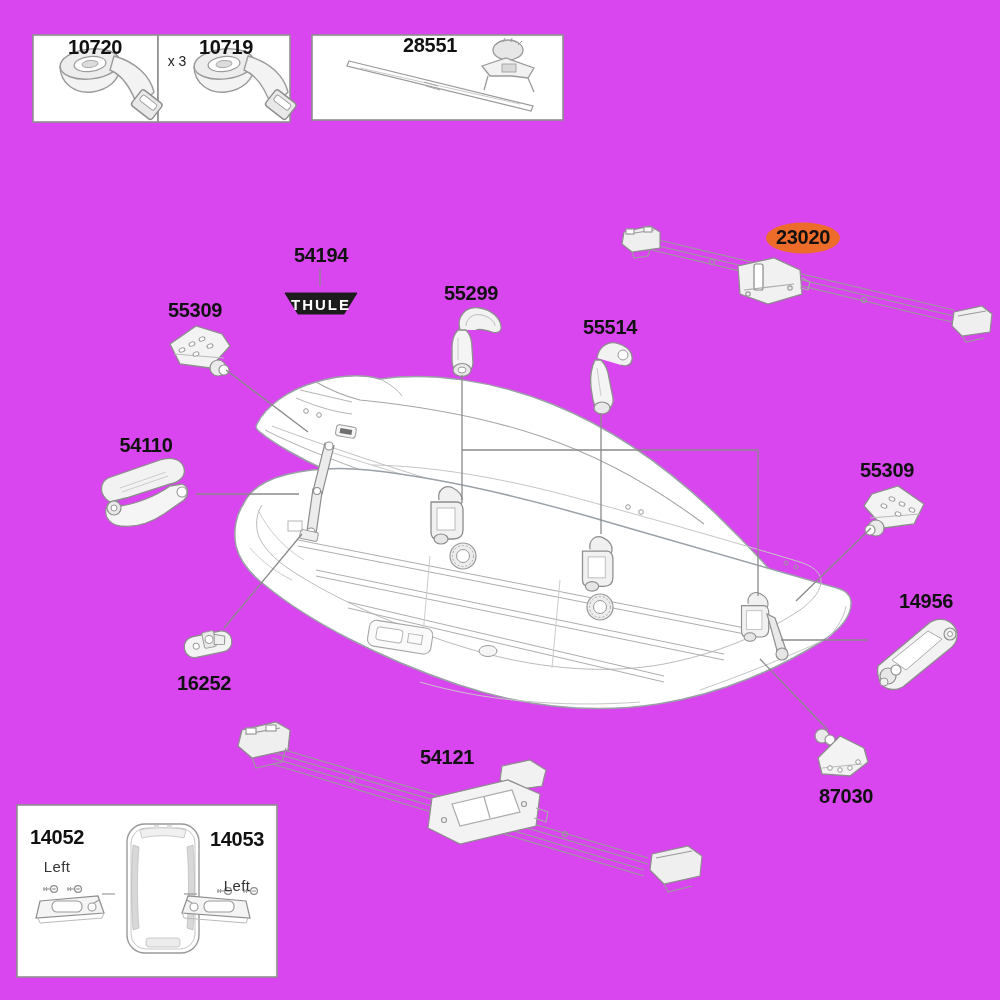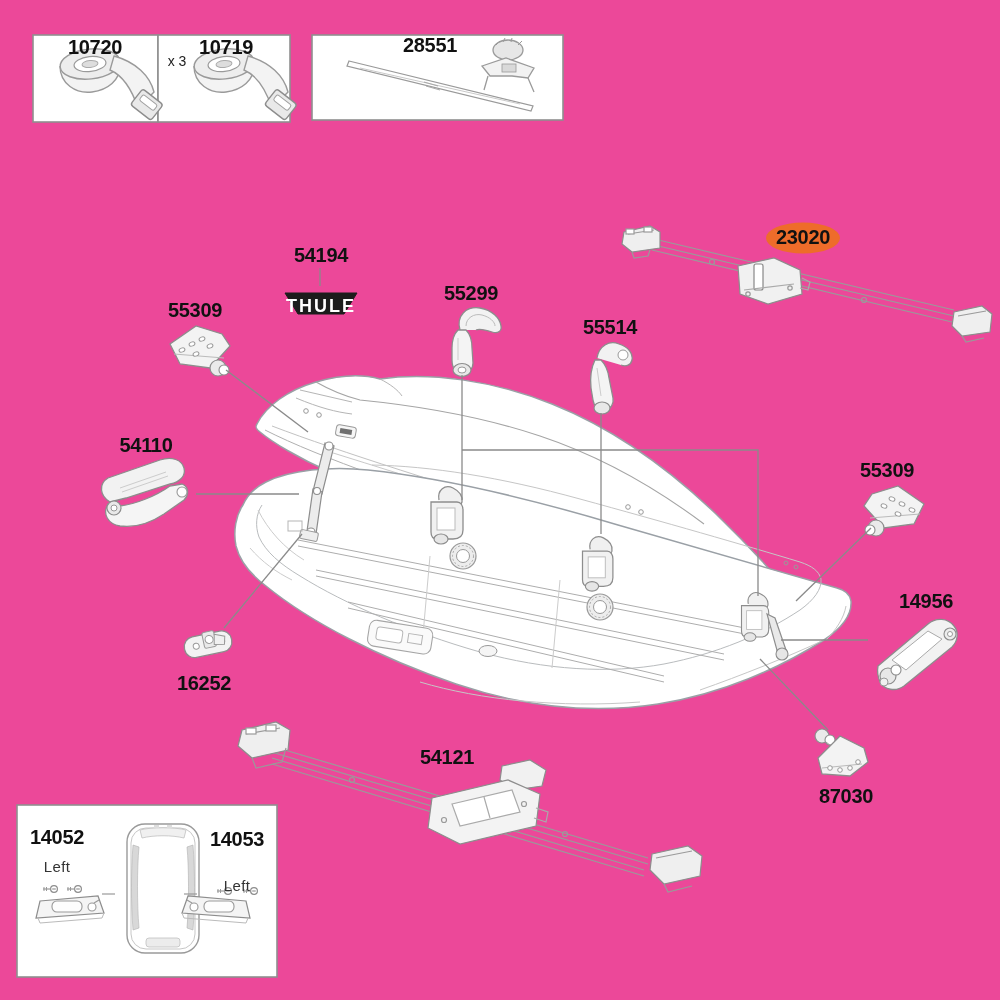--- a/index.html
+++ b/index.html
@@ -1,24 +1,24 @@
 <!DOCTYPE html>
 <html><head>
 <meta charset="utf-8">
 <style>
   html,body{margin:0;padding:0;background:#fff;}
-  #stage{position:relative;width:1000px;height:1000px;background:#ec4899;overflow:hidden;
+  #stage{position:relative;width:1000px;height:1000px;background:#d946ef;overflow:hidden;
          font-family:"Liberation Sans", sans-serif;}
   #art{position:absolute;left:0;top:0;}
   .plabel{position:absolute;transform:translateX(-50%);font-weight:bold;font-size:20px;
           color:#111;white-space:nowrap;letter-spacing:-0.3px;}
   .sublabel{position:absolute;transform:translateX(-50%);font-size:15px;color:#333;
             font-weight:normal;letter-spacing:0.4px;}
   .qty{position:absolute;transform:translateX(-50%);font-size:14px;color:#222;font-weight:normal;}
-  .badge-text{position:absolute;transform:translateX(-50%);font-size:18px;font-weight:bold;
+  .badge-text{position:absolute;transform:translateX(-50%);font-size:15px;font-weight:bold;
               color:#fff;letter-spacing:2px;}
 </style>
 </head>
 <body>
 
 <div id="stage">
 
 <svg id="art" width="1000" height="1000" viewBox="0 0 1000 1000">
   <defs>
     <g id="strap">

